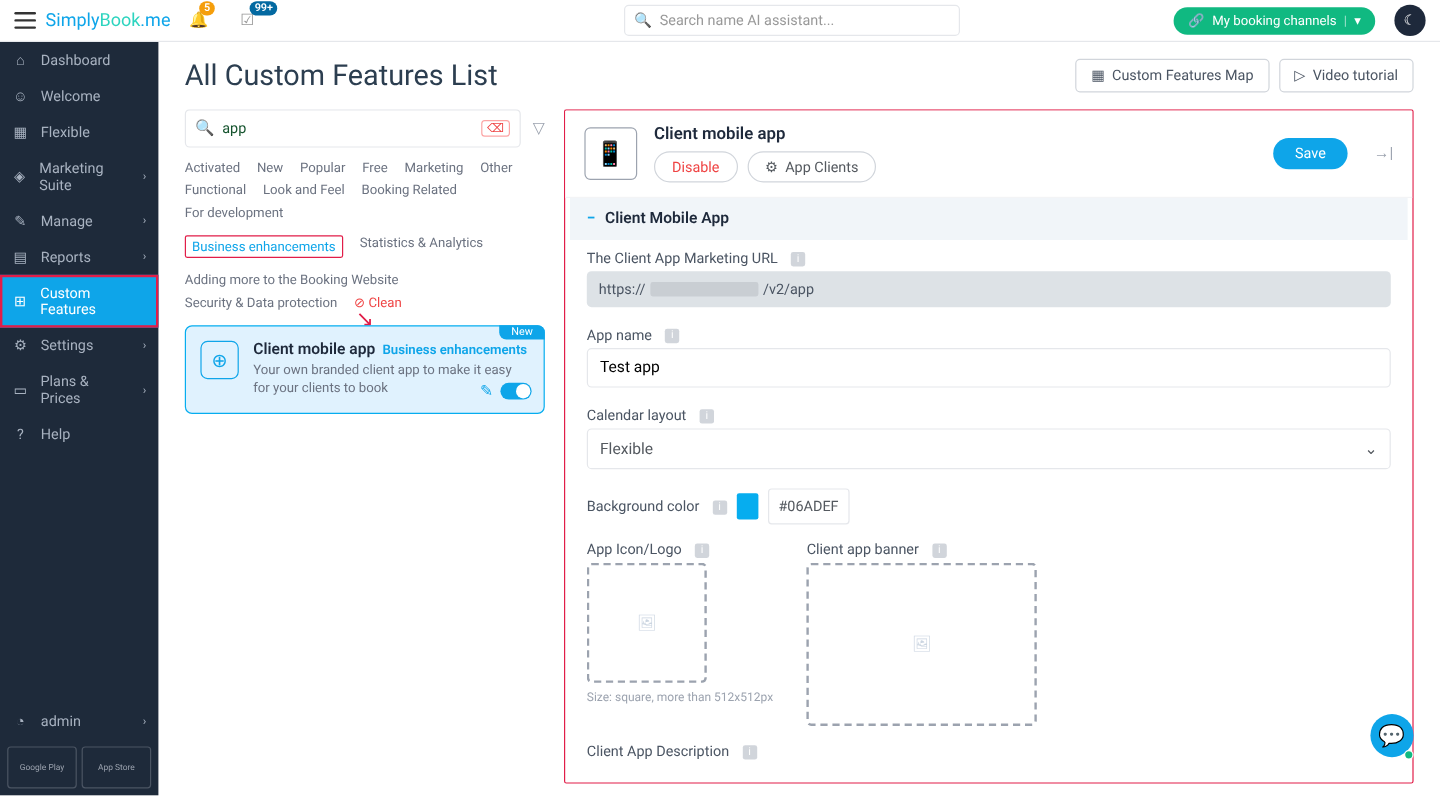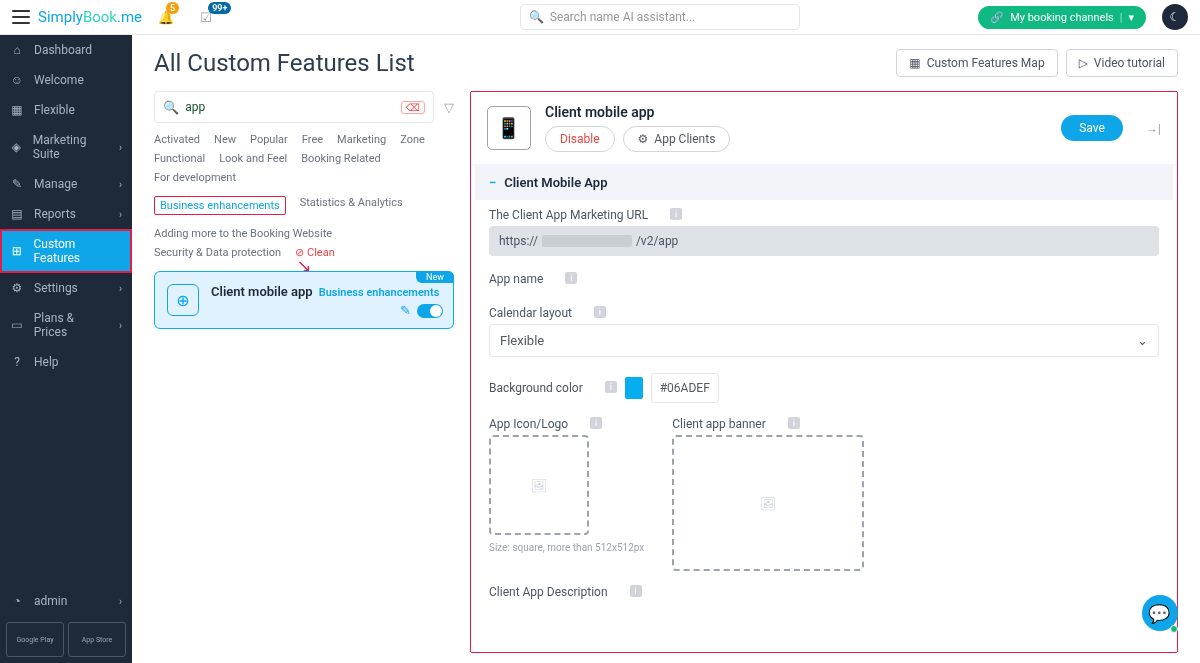--- a/index.html
+++ b/index.html
@@ -60,21 +60,21 @@
 .ph-title{font-weight:600;color:#1e293b;font-size:14px}
 .ph-btns{display:flex;gap:8px;margin-top:6px}
 .btn-outline{border:1px solid #d1d5db;border-radius:14px;padding:5px 14px;font-size:12px;cursor:pointer;display:flex;align-items:center;gap:6px}
 .btn-outline.danger{color:#ef4444}
 .btn-save{margin-left:auto;background:#0ea5e9;color:#fff;border-radius:14px;padding:6px 18px;font-size:12px;cursor:pointer}
 .collapse-icon{margin-left:8px;color:#9ca3af;cursor:pointer}
 .panel-body{flex:1;overflow:auto;padding:0 4px}
 .section-head{background:#f1f5f9;padding:10px 14px;font-weight:600;color:#1e293b;font-size:13px;display:flex;align-items:center;gap:8px}
 .section-head .minus{color:#0ea5e9;font-weight:bold}
 .field{padding:8px 14px}
-.label{font-size:12px;color:#4b5563;display:flex;align-items:flex-start;gap:22px;margin-bottom:4px}
+.label{font-size:12px;color:#4b5563;display:flex;align-items:flex-end;gap:11px;margin-bottom:4px}
 .info{width:12px;height:12px;background:#d1d5db;color:#fff;border-radius:2px;font-size:9px;display:inline-flex;align-items:center;justify-content:center}
 .input-ro{background:#dde2e6;border-radius:4px;padding:8px 10px;font-size:12px;color:#4b5563;display:flex;align-items:center;gap:4px}
 .blur{background:#c9ced3;border-radius:2px;display:inline-block}
 .input{border:1px solid #e5e7eb;border-radius:4px;padding:8px 10px;font-size:13px;width:100%}
 .select{border:1px solid #e5e7eb;border-radius:4px;padding:8px 10px;font-size:13px;display:flex;align-items:center;justify-content:space-between;cursor:pointer}
 .color-row{display:flex;align-items:center;gap:8px}
 .swatch{width:18px;height:22px;background:#06adef;border-radius:2px}
 .hex{border:1px solid #e5e7eb;border-radius:3px;padding:7px 8px;font-size:12px}
 .uploads{display:flex;gap:28px;padding:6px 14px}
 .upload-col{}
@@ -197,41 +197,42 @@
             <span class="clear-btn">⌫</span>
           </div>
           <span class="filter-icon">▽</span>
         </div>
         <div class="tags" id="tags-row">
             <span>Activated</span>
             <span>New</span>
             <span>Popular</span>
             <span>Free</span>
             <span>Marketing</span>
-            <span>Zone</span>
+            <span>Other</span>
             <br>
             <span>Functional</span>
             <span>Look and Feel</span>
             <span>Booking Related</span>
             <span>For development</span>
             <div style="flex-basis: 100%;"></div>
             <span class="be">Business enhancements</span>
             <span>Statistics &amp; Analytics</span>
             <div style="flex-basis: 100%;"></div>
             <span>Adding more to the Booking Website</span>
             <span>Security &amp; Data protection</span>
             <span class="clean">⊘ Clean</span>
           </div>
         <div class="arrow-anno">↘</div>
         <div class="card">
           <span class="new-tag">New</span>
           <div class="card-head">
             <div class="card-icon">⊕</div>
             <div style="flex:1">
               <span class="card-title">Client mobile app</span><span class="card-cat">Business enhancements</span>
+              <div class="card-desc">Your own branded client app to make it easy for your clients to book</div>
             </div>
           </div>
           <div class="card-actions">
             <span class="pencil">✎</span>
             <div class="toggle"></div>
           </div>
         </div>
       </div>
 
       <div class="right-col">
@@ -264,20 +265,21 @@
               <span>https://</span>
                 <span class="blur" style="width:90px;height:12px"></span>
                 <span>/v2/app</span>
             </div>
           </div>
           <div class="field">
             <div class="label">
                 <span>App name</span>
                 <span class="info">i</span>
               </div>
+            <input class="input" value="Test app" style="">
           </div>
           <div class="field">
             <div class="label">
                 <span>Calendar layout</span>
                 <span class="info">i</span>
               </div>
             <div class="select">
                 <span>Flexible</span>
                 <span>⌄</span>
               </div>

